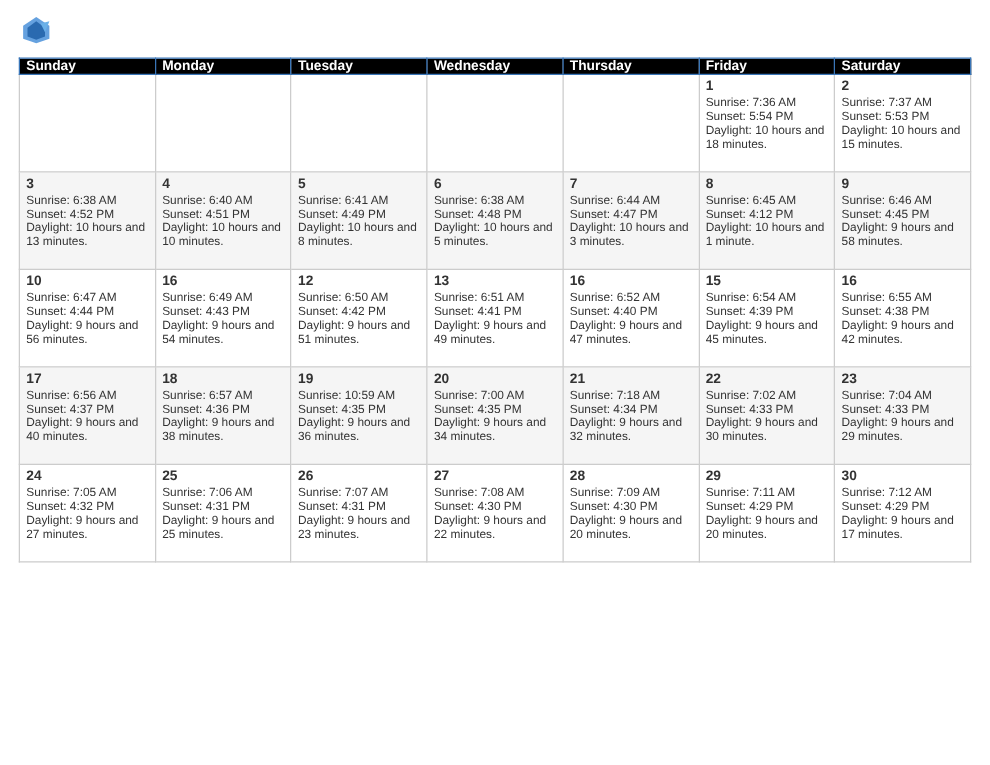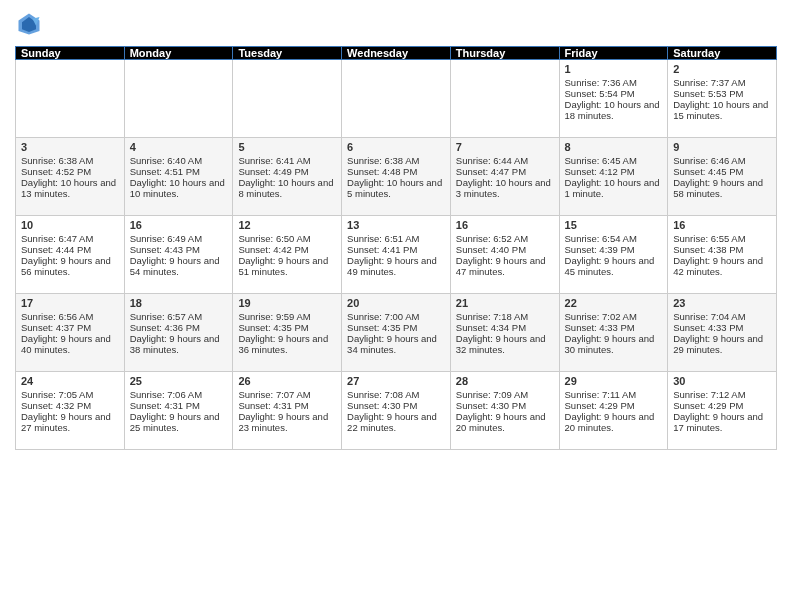--- a/index.html
+++ b/index.html
@@ -237,21 +237,21 @@
             <div>Daylight: 9 hours and 40 minutes.</div>
           </td>
           <td>
             <span class="day-num">18</span>
             <div>Sunrise: 6:57 AM</div>
             <div>Sunset: 4:36 PM</div>
             <div>Daylight: 9 hours and 38 minutes.</div>
           </td>
           <td>
             <span class="day-num">19</span>
-            <div>Sunrise: 9:59 AM</div>
+            <div>Sunrise: 10:59 AM</div>
             <div>Sunset: 4:35 PM</div>
             <div>Daylight: 9 hours and 36 minutes.</div>
           </td>
           <td>
             <span class="day-num">20</span>
             <div>Sunrise: 7:00 AM</div>
             <div>Sunset: 4:35 PM</div>
             <div>Daylight: 9 hours and 34 minutes.</div>
           </td>
           <td>

